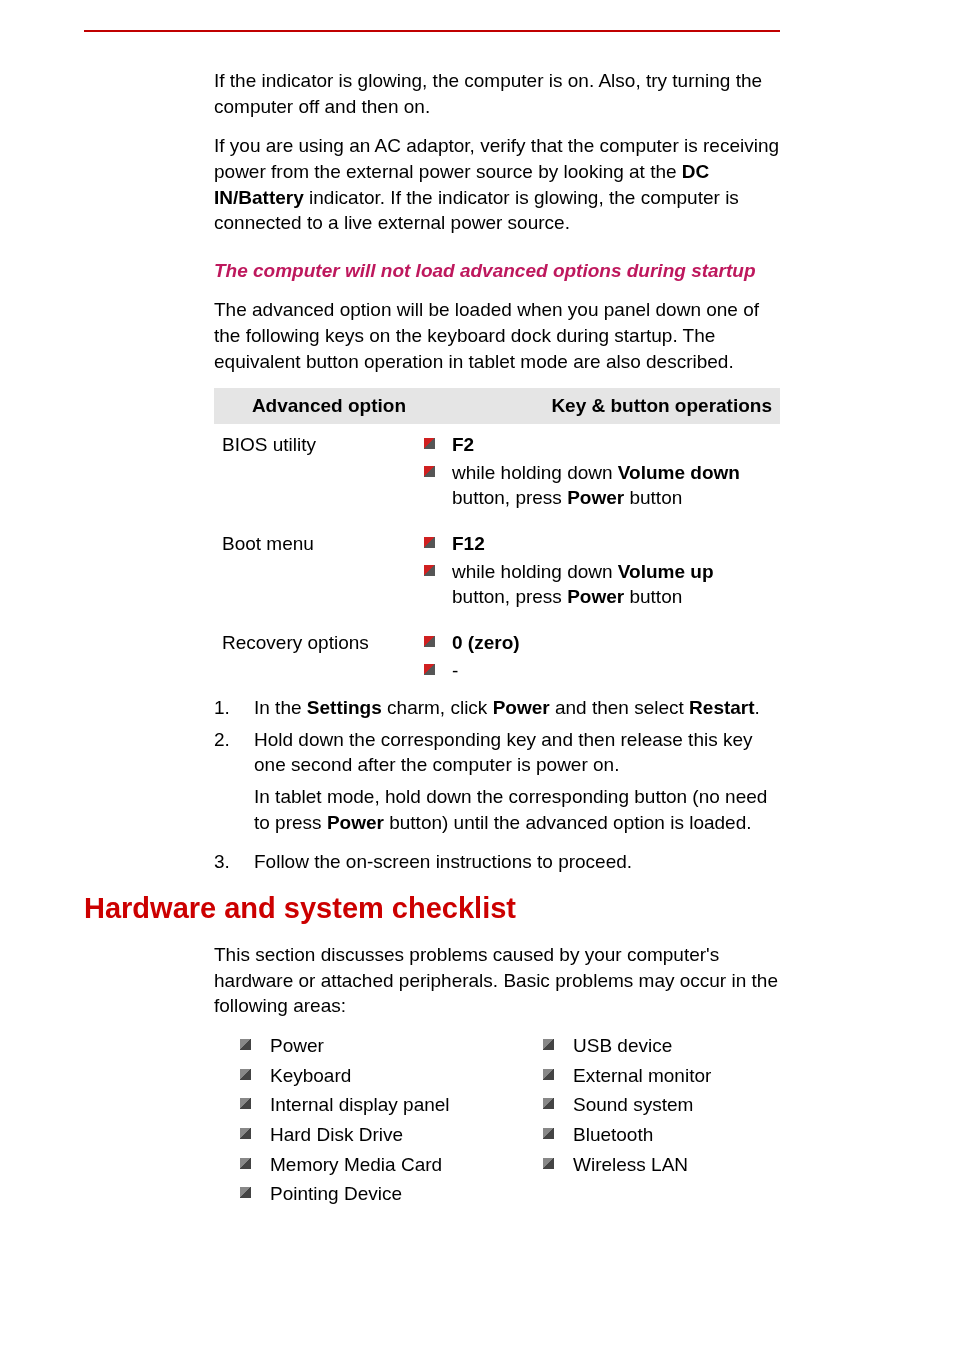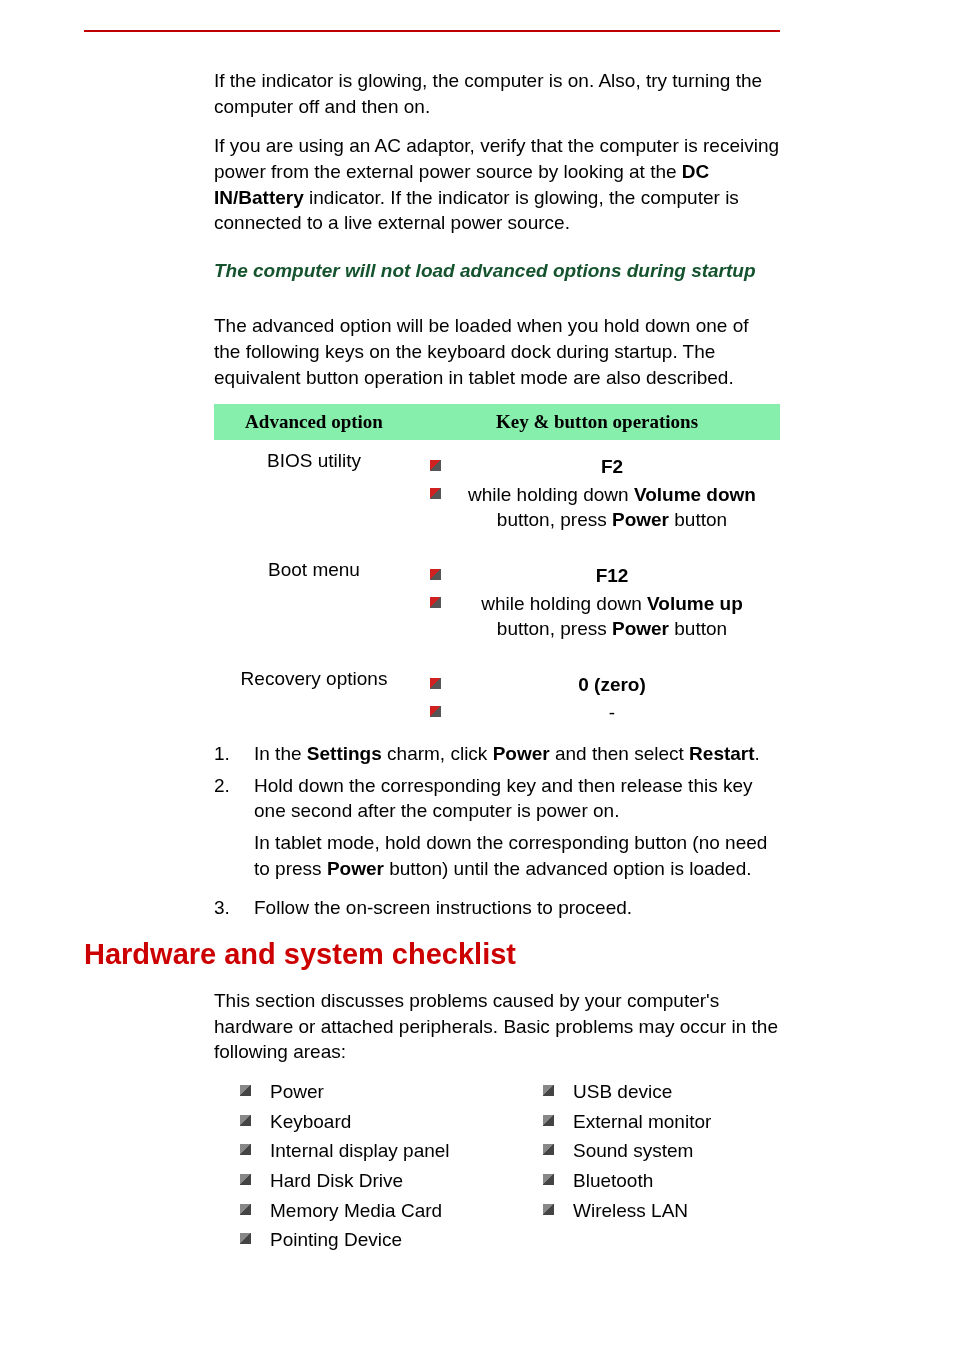--- a/index.html
+++ b/index.html
@@ -11,32 +11,32 @@
 
   .content { margin-left: 130px; }
 
   p { margin-bottom: 14px; }
   .body-text strong { font-weight: bold; }
 
   h3.redhead {
     font-family: Verdana, Geneva, sans-serif;
     font-style: italic;
     font-weight: bold;
-    color: #14532d;
+    color: #be185d;
     font-size: 19px;
     margin-top: 22px;
-    margin-bottom: 30px;
+    margin-bottom: 14px;
   }
 
   table.opts { width: 100%; border-collapse: collapse; margin-top: 10px; }
-  table.opts th { background: #86efac; text-align: center; font-weight: bold; padding: 5px 8px; font-size: 19px; font-family: Liberation Serif, serif; }
-  table.opts td { vertical-align: top; padding: 8px 8px 10px 8px; text-align: center; }
+  table.opts th { background: #e5e5e5; text-align: right; font-weight: bold; padding: 5px 8px; font-size: 19px; }
+  table.opts td { vertical-align: top; padding: 8px 8px 10px 8px; }
   table.opts td.label { width: 200px; }
 
-  ul.sq { list-style: none; padding: 0; margin: 6px; }
+  ul.sq { list-style: none; padding: 0; margin: 0; }
   ul.sq li { padding-left: 30px; position: relative; margin-bottom: 2px; }
   ul.sq li::before {
     content: "";
     position: absolute;
     left: 2px; top: 6px;
     width: 11px; height: 11px;
     background: linear-gradient(135deg, #d02020 0%, #d02020 49.9%, #555 50%, #555 100%);
   }
 
   ol.steps { list-style: none; counter-reset: step; padding: 0; margin: 0 0 14px 0; }
@@ -74,21 +74,21 @@
 
   <div class="content">
     <p class="body-text">If the indicator is glowing, the computer is on. Also, try turning the computer off and then on.</p>
 
     <p class="body-text">
       <span>If you are using an AC adaptor, verify that the computer is receiving power from the external power source by looking at the </span><strong>DC IN/Battery</strong><span> indicator. If the indicator is glowing, the computer is connected to a live external power source.</span>
     </p>
 
     <h3 class="redhead">The computer will not load advanced options during startup</h3>
 
-    <p class="body-text">The advanced option will be loaded when you hold down one of the following keys on the keyboard dock during startup. The equivalent button operation in tablet mode are also described.</p>
+    <p class="body-text">The advanced option will be loaded when you panel down one of the following keys on the keyboard dock during startup. The equivalent button operation in tablet mode are also described.</p>
 
     <table class="opts">
       <thead>
         <tr>
           <th>Advanced option</th>
           <th>Key &amp; button operations</th>
         </tr>
       </thead>
       <tbody>
         <tr>

